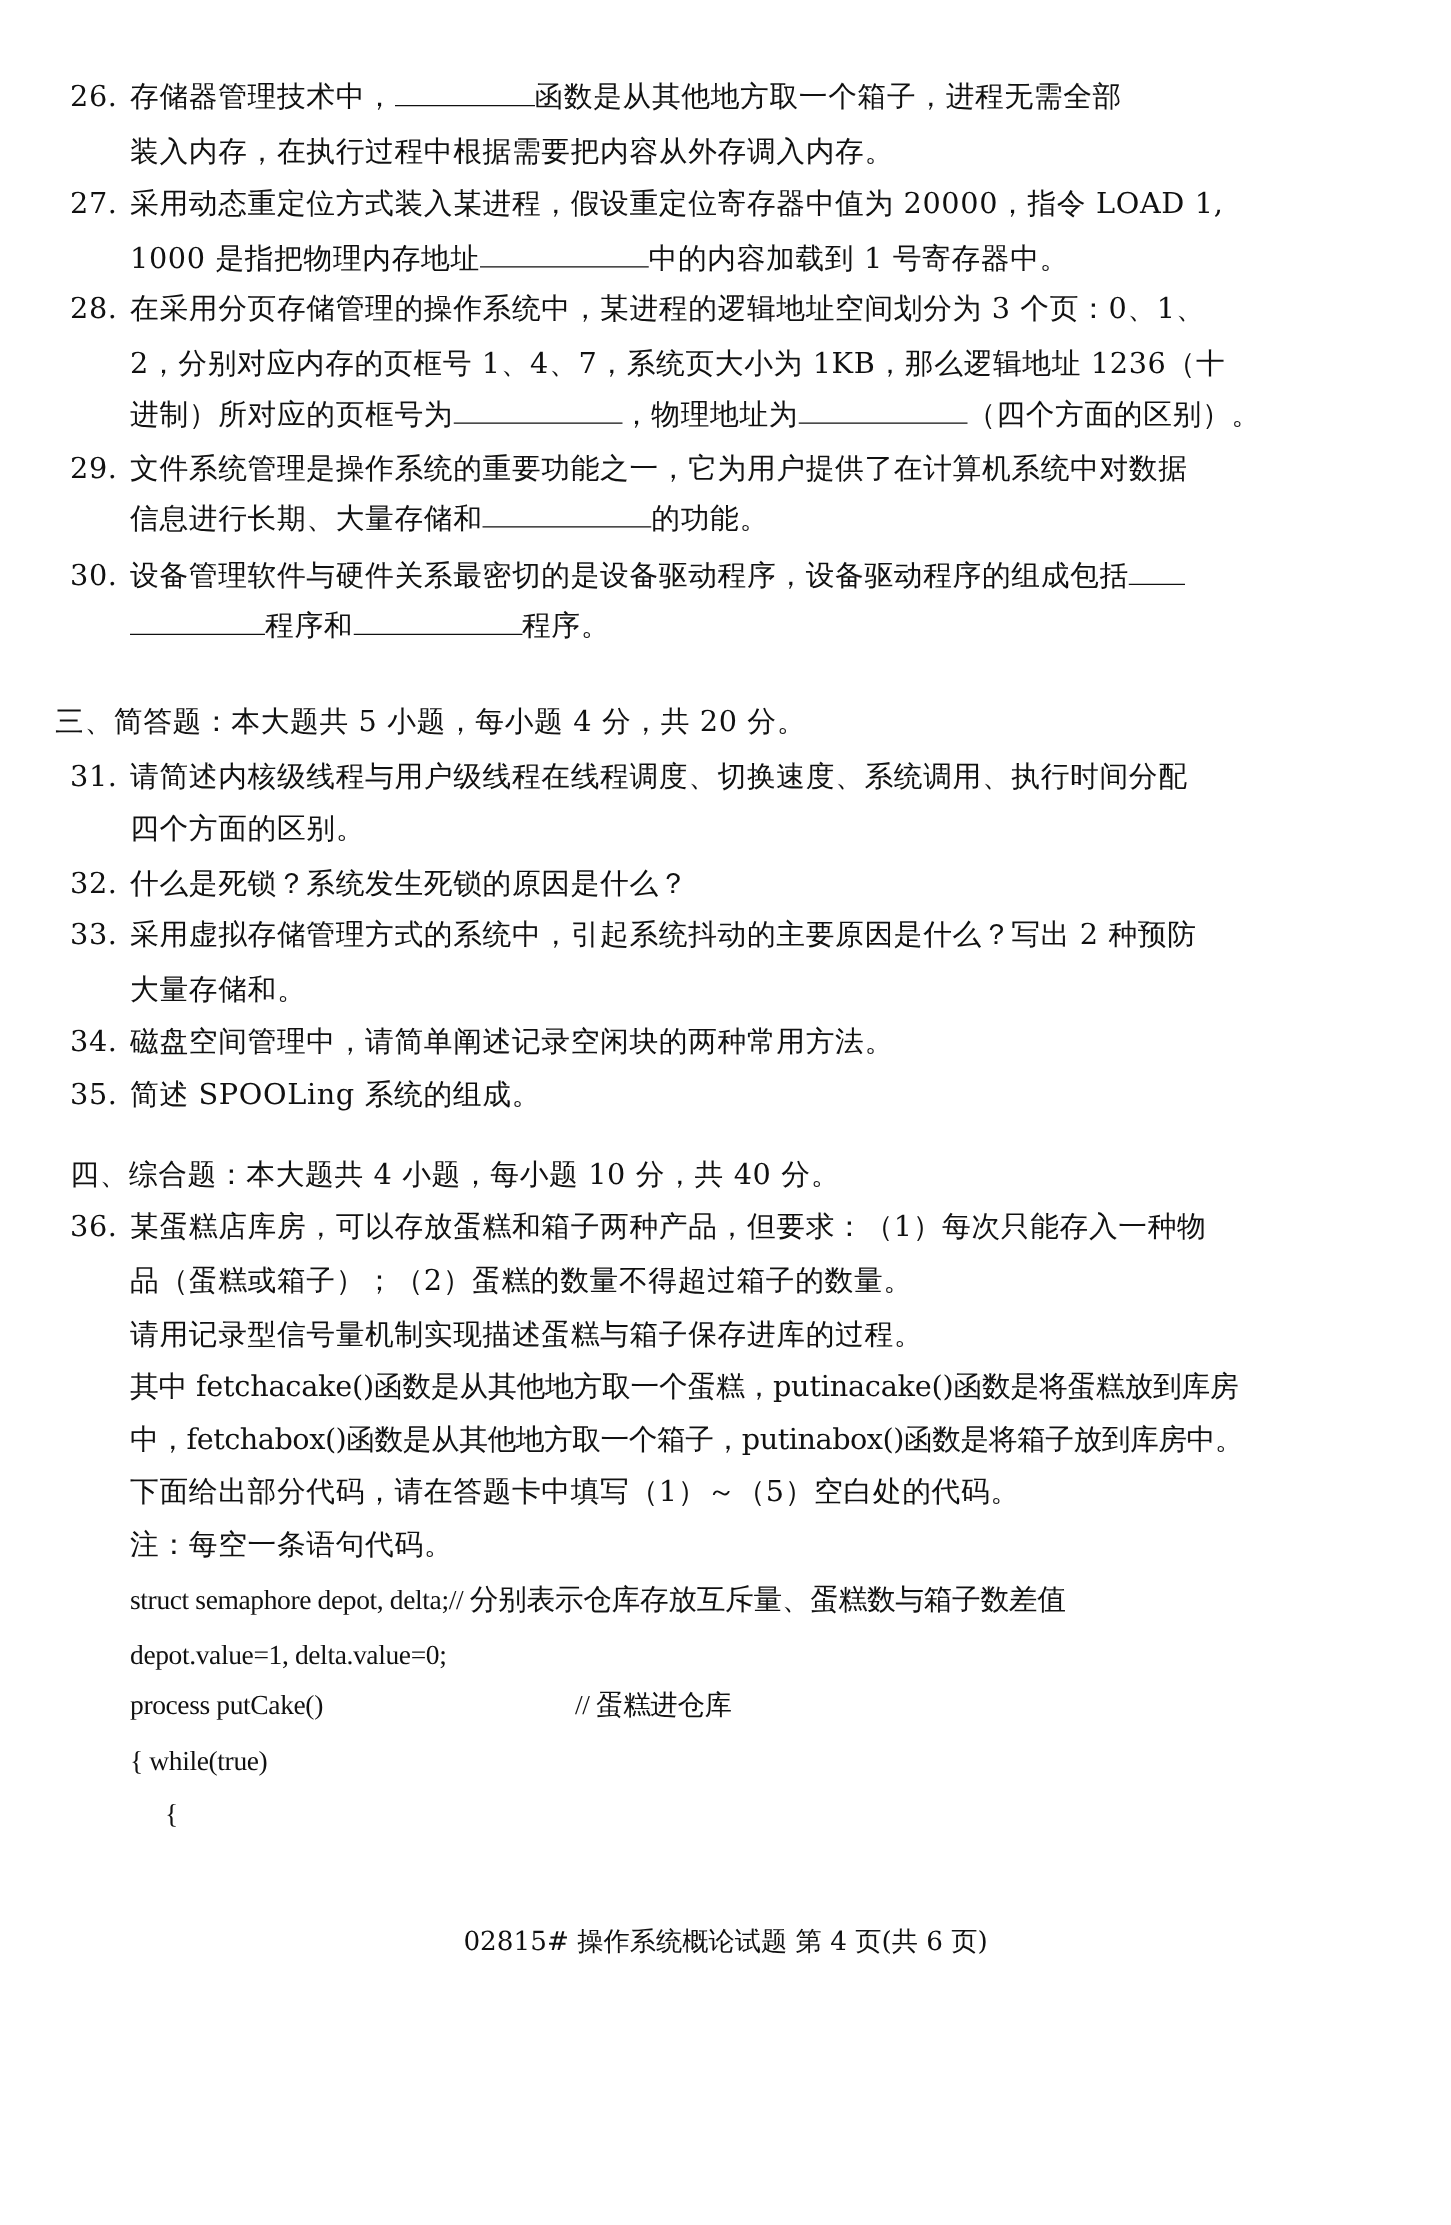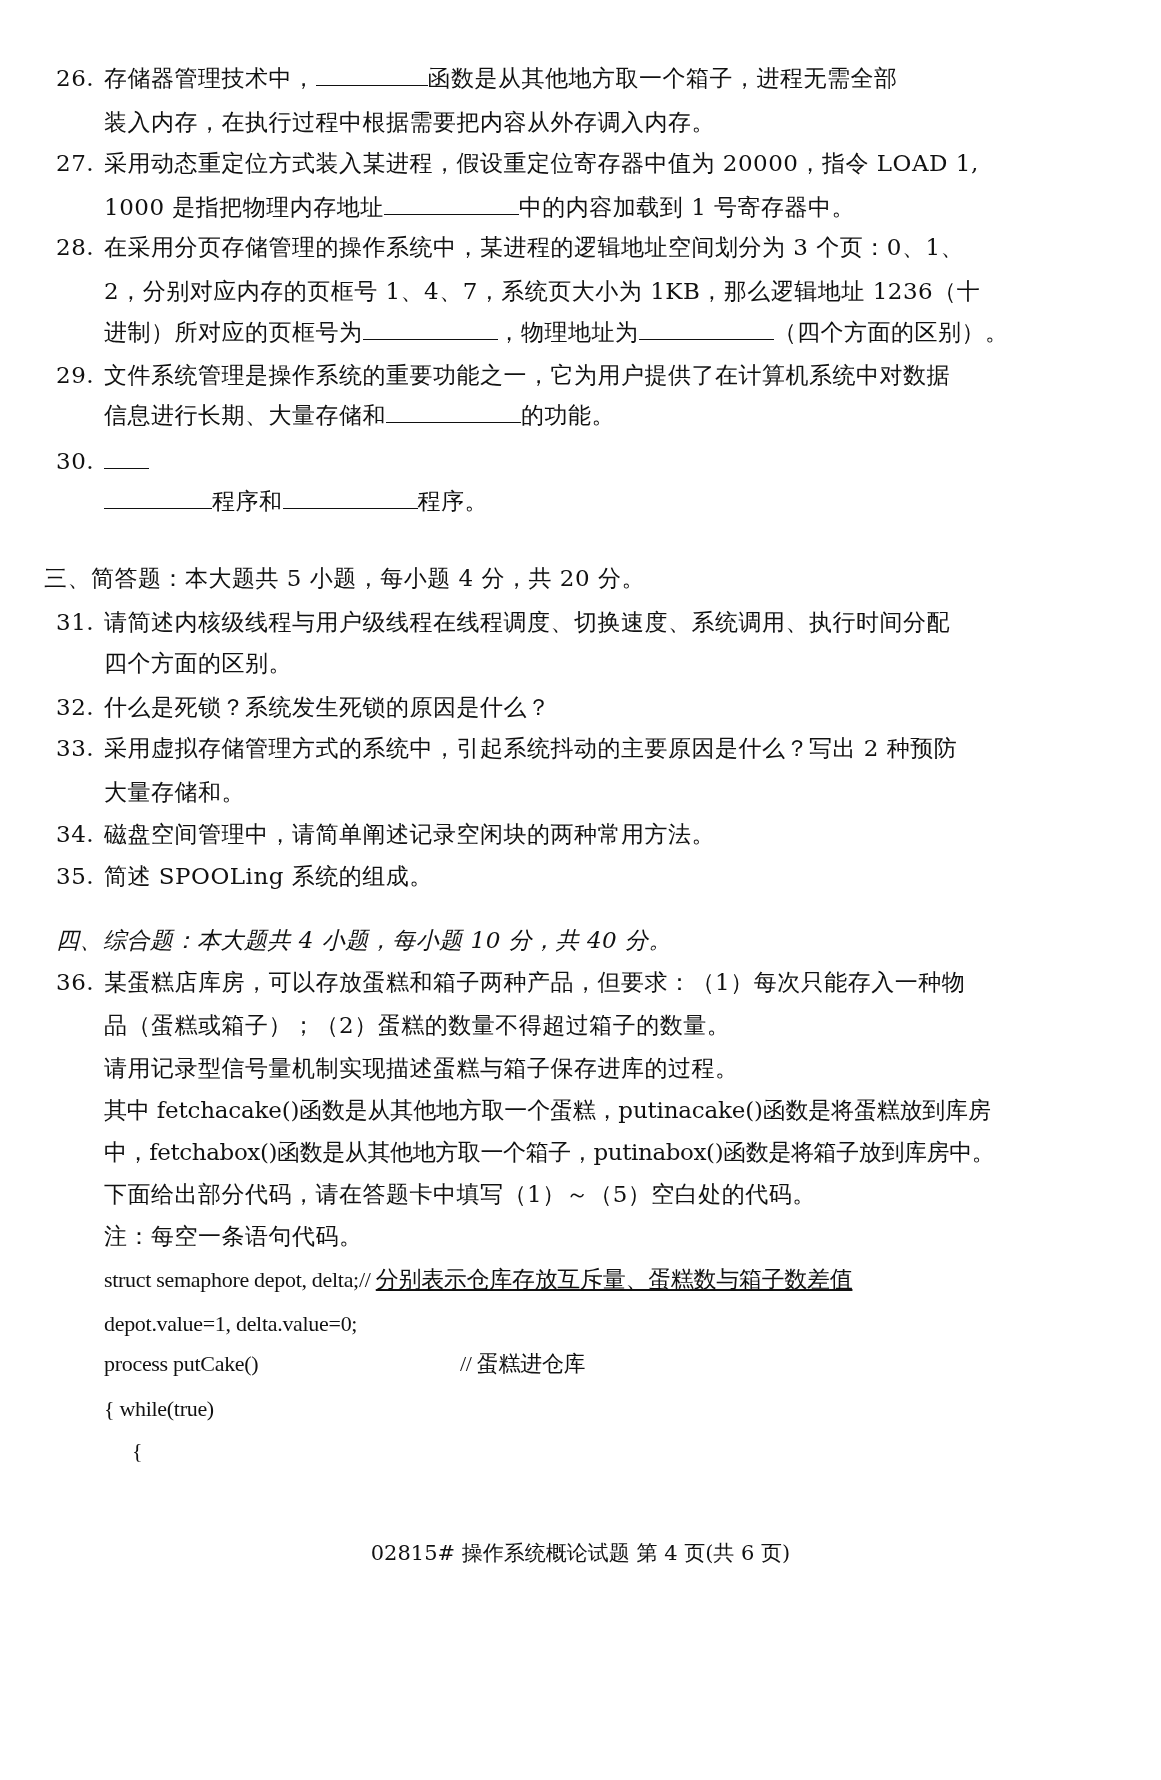--- a/index.html
+++ b/index.html
@@ -45,21 +45,21 @@
 <div class="line" style="top:360px;">
   <span class="num">29.</span>
   <span class="t">文件系统管理是操作系统的重要功能之一，它为用户提供了在计算机系统中对数据</span>
 </div>
 <div class="line" style="top:400px;">
   <span class="t"><span>信息进行长期、大量存储和</span><span class="blank" style="width:135px"></span><span>的功能。</span></span>
 </div>
 
 <div class="line" style="top:446px;">
   <span class="num">30.</span>
-  <span class="t"><span class="blank" style="width:45px"></span></span>
+  <span class="t"><span>设备管理软件与硬件关系最密切的是设备驱动程序，设备驱动程序的组成包括</span><span class="blank" style="width:45px"></span></span>
 </div>
 <div class="line" style="top:486px;">
   <span class="t"><span class="blank" style="width:108px"></span><span>程序和</span><span class="blank" style="width:135px"></span><span>程序。</span></span>
 </div>
 
 <div class="line" style="top:563px; left:44px;">三、简答题：本大题共 5 小题，每小题 4 分，共 20 分。</div>
 
 <div class="line" style="top:607px;">
   <span class="num">31.</span>
   <span class="t">请简述内核级线程与用户级线程在线程调度、切换速度、系统调用、执行时间分配</span>
@@ -84,21 +84,21 @@
 <div class="line" style="top:819px;">
   <span class="num">34.</span>
   <span class="t">磁盘空间管理中，请简单阐述记录空闲块的两种常用方法。</span>
 </div>
 
 <div class="line" style="top:861px;">
   <span class="num">35.</span>
   <span class="t">简述 SPOOLing 系统的组成。</span>
 </div>
 
-<div class="line" style="top:925px; left:56px;font-style:italic;">四、综合题：本大题共 4 小题，每小题 10 分，共 40 分。</div>
+<div class="line" style="top:925px; left:56px;">四、综合题：本大题共 4 小题，每小题 10 分，共 40 分。</div>
 
 <div class="line" style="top:967px;">
   <span class="num">36.</span>
   <span class="t">某蛋糕店库房，可以存放蛋糕和箱子两种产品，但要求：（1）每次只能存入一种物</span>
 </div>
 <div class="line" style="top:1010px;">
   <span class="t">品（蛋糕或箱子）；（2）蛋糕的数量不得超过箱子的数量。</span>
 </div>
 <div class="line" style="top:1053px;">
   <span class="t">请用记录型信号量机制实现描述蛋糕与箱子保存进库的过程。</span>
@@ -110,21 +110,21 @@
   <span class="t" style="letter-spacing:-0.4px;">中，fetchabox()函数是从其他地方取一个箱子，putinabox()函数是将箱子放到库房中。</span>
 </div>
 <div class="line" style="top:1179px;">
   <span class="t">下面给出部分代码，请在答题卡中填写（1）～（5）空白处的代码。</span>
 </div>
 <div class="line" style="top:1221px;">
   <span class="t">注：每空一条语句代码。</span>
 </div>
 
 <div class="line code" style="top:1265px;">
-  <span class="t"><span>struct semaphore depot, delta;//</span> <span style="font-size:23px;text-decoration:underline;">分别表示仓库存放互斥量、蛋糕数与箱子数差值</span></span>
+  <span class="t"><span>struct semaphore depot, delta;//</span> <span style="font-size:23px;">分别表示仓库存放互斥量、蛋糕数与箱子数差值</span></span>
 </div>
 <div class="line code" style="top:1309px;">
   <span class="t">depot.value=1, delta.value=0;</span>
 </div>
 <div class="line code" style="top:1349px;">
   <span class="t">process putCake()</span>
   <span style="position:absolute; left:460px;text-align:right;">// 蛋糕进仓库</span>
 </div>
 <div class="line code" style="top:1394px;">
   <span class="t">{ while(true)</span>

